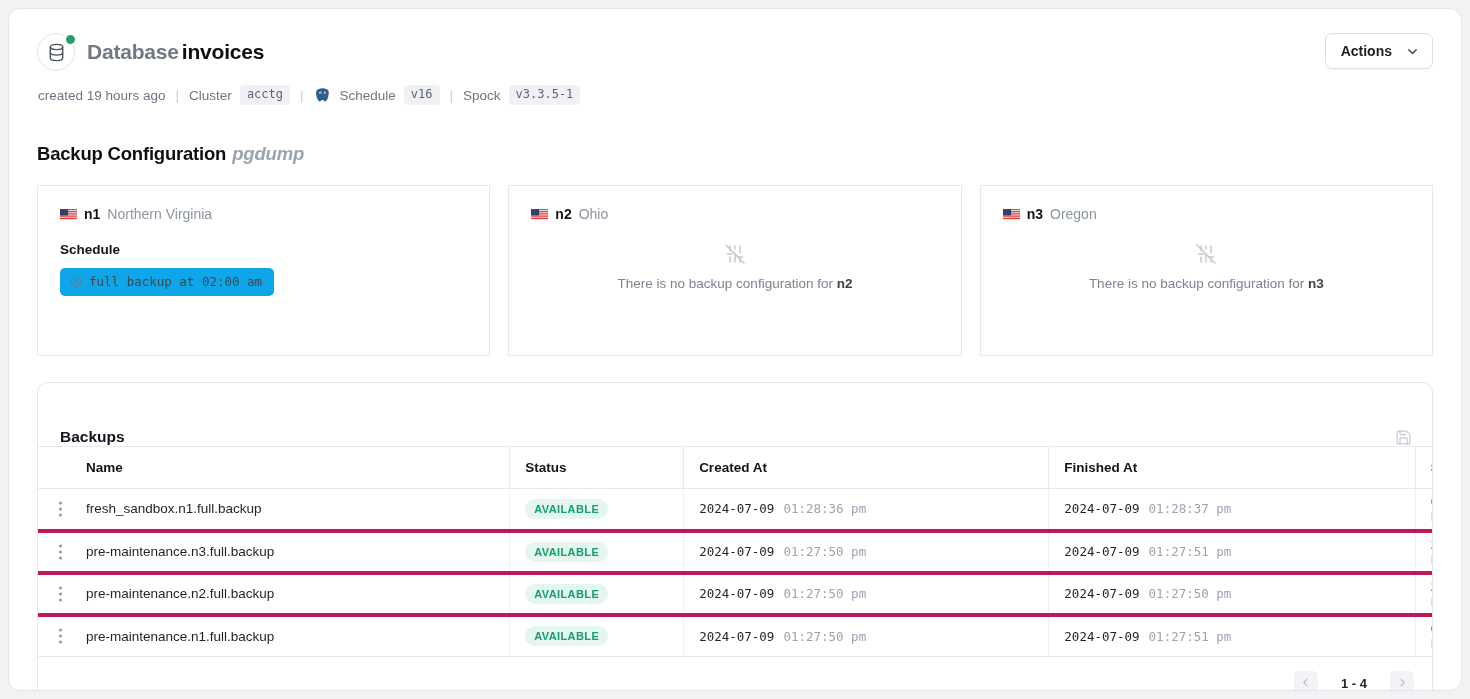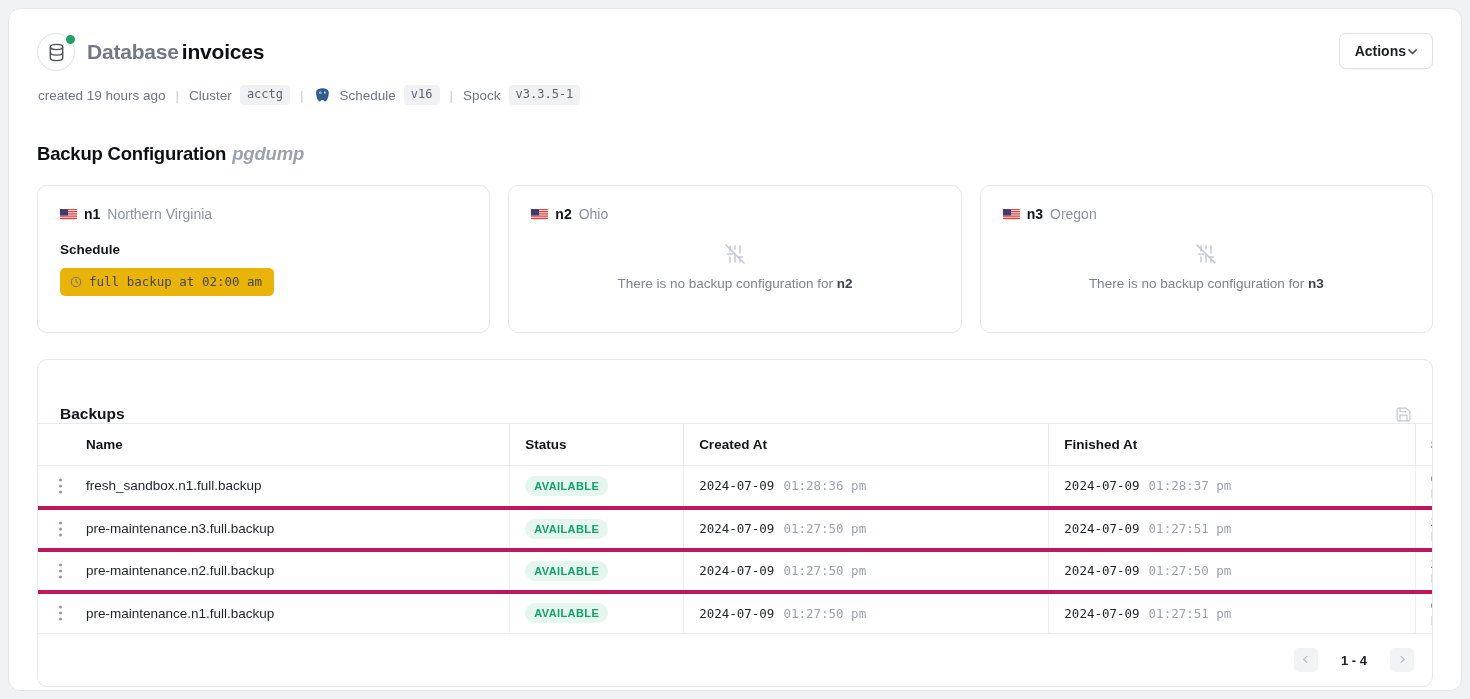--- a/index.html
+++ b/index.html
@@ -56,21 +56,21 @@
     color: #5a6472;
     border-radius: 4px;
     padding: 2px 7px 3px 7px;
     font-family: "DejaVu Sans Mono", monospace;
     font-size: 12px;
     line-height: 15px;
   }
   .pg-logo { display: inline-flex; align-items: center; margin-right: 1px; }
 
   .actions-btn {
-    display: inline-flex; align-items: center; gap: 0;
+    display: inline-flex; align-items: center; gap: 14px;
     border: 1px solid #dcdfe5;
     background: #ffffff;
     border-radius: 7px;
     padding: 9px 13px 9px 15px;
     font-size: 14px; font-weight: 700; color: #1c1f24;
     cursor: pointer;
     box-shadow: 0 1px 1px rgba(16,24,40,0.04);
   }
   .chev { color: #4a515b; display: inline-flex; }
 
@@ -84,39 +84,39 @@
 
   
   .node-grid {
     display: grid;
     grid-template-columns: repeat(3, 1fr);
     gap: 18px;
     margin-top: 20px;
   }
   .node-card {
     border: 1px solid #e4e7ec;
-    border-radius: 10px;
+    border-radius: 0;
     background: #fff;
-    height: 148px;
+    height: 171px;
     padding: 20px 22px;
     position: relative;
   }
   .node-head { display: flex; align-items: center; gap: 7px; font-size: 14px; }
   .flag-img { width: 17px; height: 12px; display: inline-block; border-radius: 1.5px; overflow: hidden; position: relative; }
   .node-code { font-weight: 700; color: #11141a; }
   .node-region { color: #8b94a1; }
 
   .schedule-label {
     margin-top: 20px;
     font-size: 13.5px; font-weight: 700; color: #11141a;
   }
   .schedule-tag {
     margin-top: 11px;
     display: inline-flex; align-items: center; gap: 7px;
-    background: #eab308;
+    background: #0ea5e9;
     border-radius: 5px;
     padding: 6px 12px 7px 10px;
     font-family: "DejaVu Sans Mono", monospace;
     font-size: 12.5px;
     color: #41474f;
   }
   .clock-icon { display: inline-flex; color: #6b7380; }
 
   .empty-state {
     position: absolute;

